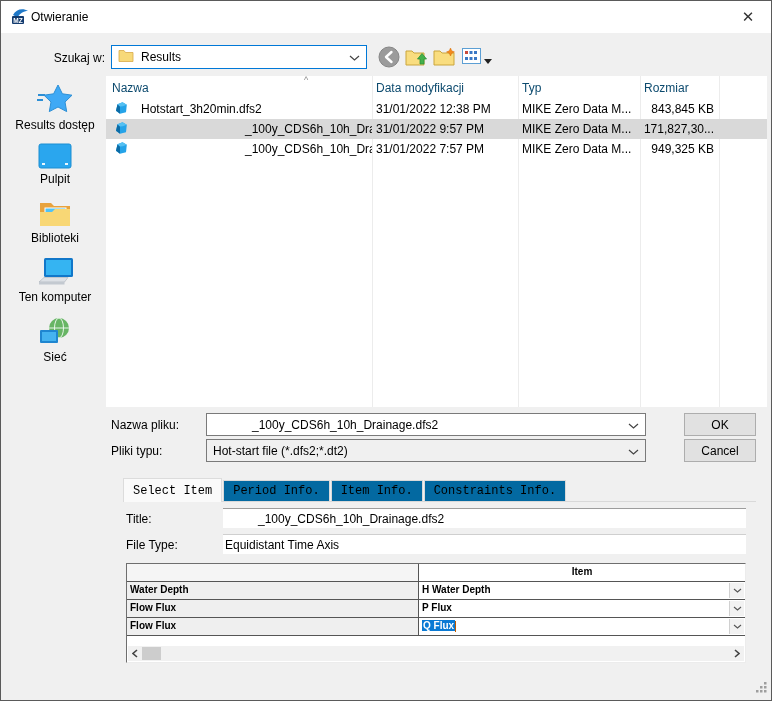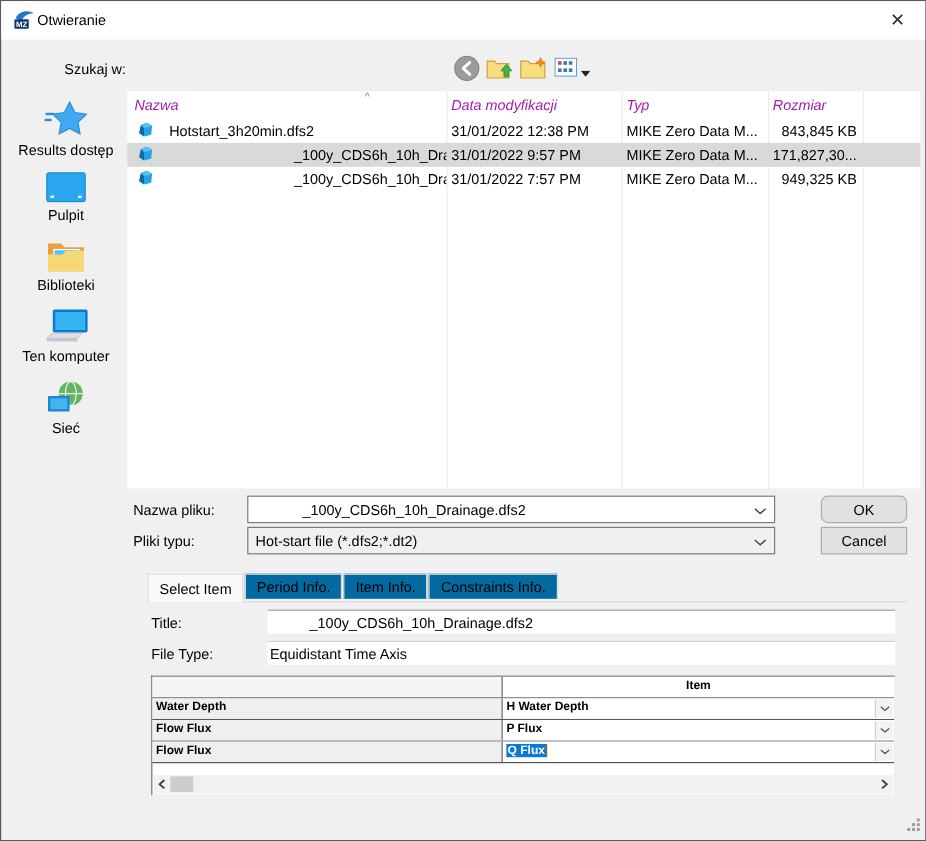--- a/index.html
+++ b/index.html
@@ -20,41 +20,41 @@
                 padding:0 6px;gap:7px;}
   .lookin-combo .chev{margin-left:auto;}
   .tbicon{position:absolute;top:45px;}
   
   .side-item{position:absolute;left:4px;width:100px;text-align:center;}
   .side-item .ic{display:flex;justify-content:center;margin-bottom:3px;}
   .side-item .lbl{font-size:12px;color:#000;}
   
   .filelist{position:absolute;left:105px;top:75px;width:661px;height:331px;background:#fff;}
   .fl-grid{position:absolute;top:0;bottom:0;width:1px;background:#ececec;}
-  .fl-header{position:absolute;left:0;top:0;right:0;height:23px;display:flex;color:#a21caf;font-style:italic;}
+  .fl-header{position:absolute;left:0;top:0;right:0;height:23px;display:flex;color:#0c4a6e;}
   .fl-header .hc{box-sizing:border-box;padding:5px 0 0 6px;}
   .sortmark{position:absolute;left:198px;top:-1px;font-size:9px;color:#8a8a8a;}
   .flrow{position:absolute;left:0;right:0;height:20px;display:flex;align-items:center;}
   .flrow.sel{background:#d9d9d9;}
   .c-name{width:266px;display:flex;align-items:center;box-sizing:border-box;padding-left:7px;gap:12px;overflow:hidden;white-space:nowrap;}
   .c-name .nm.indent{margin-left:104px;}
   .c-date{width:146px;box-sizing:border-box;padding-left:4px;}
   .c-type{width:122px;box-sizing:border-box;padding-left:4px;}
   .c-size{width:79px;box-sizing:border-box;padding-right:5px;text-align:right;}
   
   .fieldlabel{position:absolute;left:110px;}
   .combo{position:absolute;left:205px;width:440px;height:23px;border:1px solid #7a7a7a;
          background:#fff;display:flex;align-items:center;box-sizing:border-box;padding:0 6px;}
   .combo .chev{margin-left:auto;}
   .combo.gray{background:#f0f0f0;}
   .btn{position:absolute;left:683px;width:72px;height:23px;background:#e1e1e1;
        border:1px solid #adadad;display:flex;align-items:center;justify-content:center;
        box-sizing:border-box;font-size:12px;}
   
-  .tabstrip{position:absolute;left:122px;top:477px;height:24px;display:flex;align-items:flex-start;}
+  .tabstrip{position:absolute;left:122px;top:477px;height:24px;display:flex;align-items:center;font-family:Liberation Mono, monospace;}
   .tabline{position:absolute;left:122px;top:500px;width:633px;height:1px;background:#d9d9d9;}
   .tab{box-sizing:border-box;padding:0 9px;display:flex;align-items:center;margin-right:1px;}
   .tab.inactive{height:21px;background:#0369a1;border:1px solid #d9d9d9;border-bottom:none;}
   .tab.active{height:24px;background:#fafafa;border:1px solid #dcdcdc;border-bottom:none;
               position:relative;z-index:2;}
   
   .ifield{position:absolute;left:222px;width:523px;height:20px;background:#fff;
           line-height:20px;box-sizing:border-box;}
   
   .itembox{position:absolute;left:125px;top:562px;width:620px;height:100px;background:#fff;
@@ -93,20 +93,33 @@
         <path d="M2 9 C5 3 12 2 17 5 C12.5 5 8.5 7.5 6.8 11.5 Z" fill="#1f78c8"></path>
         <rect x="1" y="10" width="12" height="8" rx="1" fill="#123a6e"></rect>
         <text x="7" y="16.5" font-size="6.5" fill="#fff" text-anchor="middle" font-weight="bold" font-family="Liberation Sans, sans-serif">MZ</text>
       </svg>
     </span>
     <span class="title">Otwieranie</span>
     <span class="close-btn">✕</span>
   </div>
 
   <div class="lookin-label">Szukaj w:</div>
+  <div class="lookin-combo">
+    <span>
+      <svg width="16" height="13" viewBox="0 0 16 13">
+          <path d="M1 1.5 h5 l1.5 2 H15 v9 H1 Z" fill="#f7d979" stroke="#d9a948" stroke-width="0.8"></path>
+        </svg>
+    </span>
+    <span>Results</span>
+    <span class="chev">
+      <svg width="11" height="6" viewBox="0 0 11 6">
+          <path d="M1 1 L5.5 5 L10 1" stroke="#444" stroke-width="1.2" fill="none"></path>
+        </svg>
+    </span>
+  </div>
 
   <span class="tbicon" style="left:377px;">
     <svg width="22" height="22" viewBox="0 0 22 22">
       <circle cx="11" cy="11" r="10" fill="#9b9b9b" stroke="#868686"></circle>
       <path d="M13.5 6 L8 11 L13.5 16" stroke="#fff" stroke-width="2.4" fill="none" stroke-linecap="round" stroke-linejoin="round"></path>
     </svg>
   </span>
   <span class="tbicon" style="left:404px;top:46px;">
     <svg width="24" height="20" viewBox="0 0 24 20">
       <path d="M1 4 h6 l2 2 h10 v12 H1 Z" fill="#f9dd7f" stroke="#caa53d"></path>
@@ -258,21 +271,21 @@
 
   <div class="fieldlabel" style="top:417px;">Nazwa pliku:</div>
   <div class="combo" style="top:412px;">
     <span style="padding-left:39px;">_100y_CDS6h_10h_Drainage.dfs2</span>
     <span class="chev">
       <svg width="11" height="6" viewBox="0 0 11 6">
           <path d="M1 1 L5.5 5 L10 1" stroke="#444" stroke-width="1.2" fill="none"></path>
         </svg>
     </span>
   </div>
-  <div class="btn" style="top:412px;border-radius:6px;">OK</div>
+  <div class="btn" style="top:412px;">OK</div>
 
   <div class="fieldlabel" style="top:443px;">Pliki typu:</div>
   <div class="combo gray" style="top:438px;">
     <span>Hot-start file (*.dfs2;*.dt2)</span>
     <span class="chev">
       <svg width="11" height="6" viewBox="0 0 11 6">
           <path d="M1 1 L5.5 5 L10 1" stroke="#444" stroke-width="1.2" fill="none"></path>
         </svg>
     </span>
   </div>

